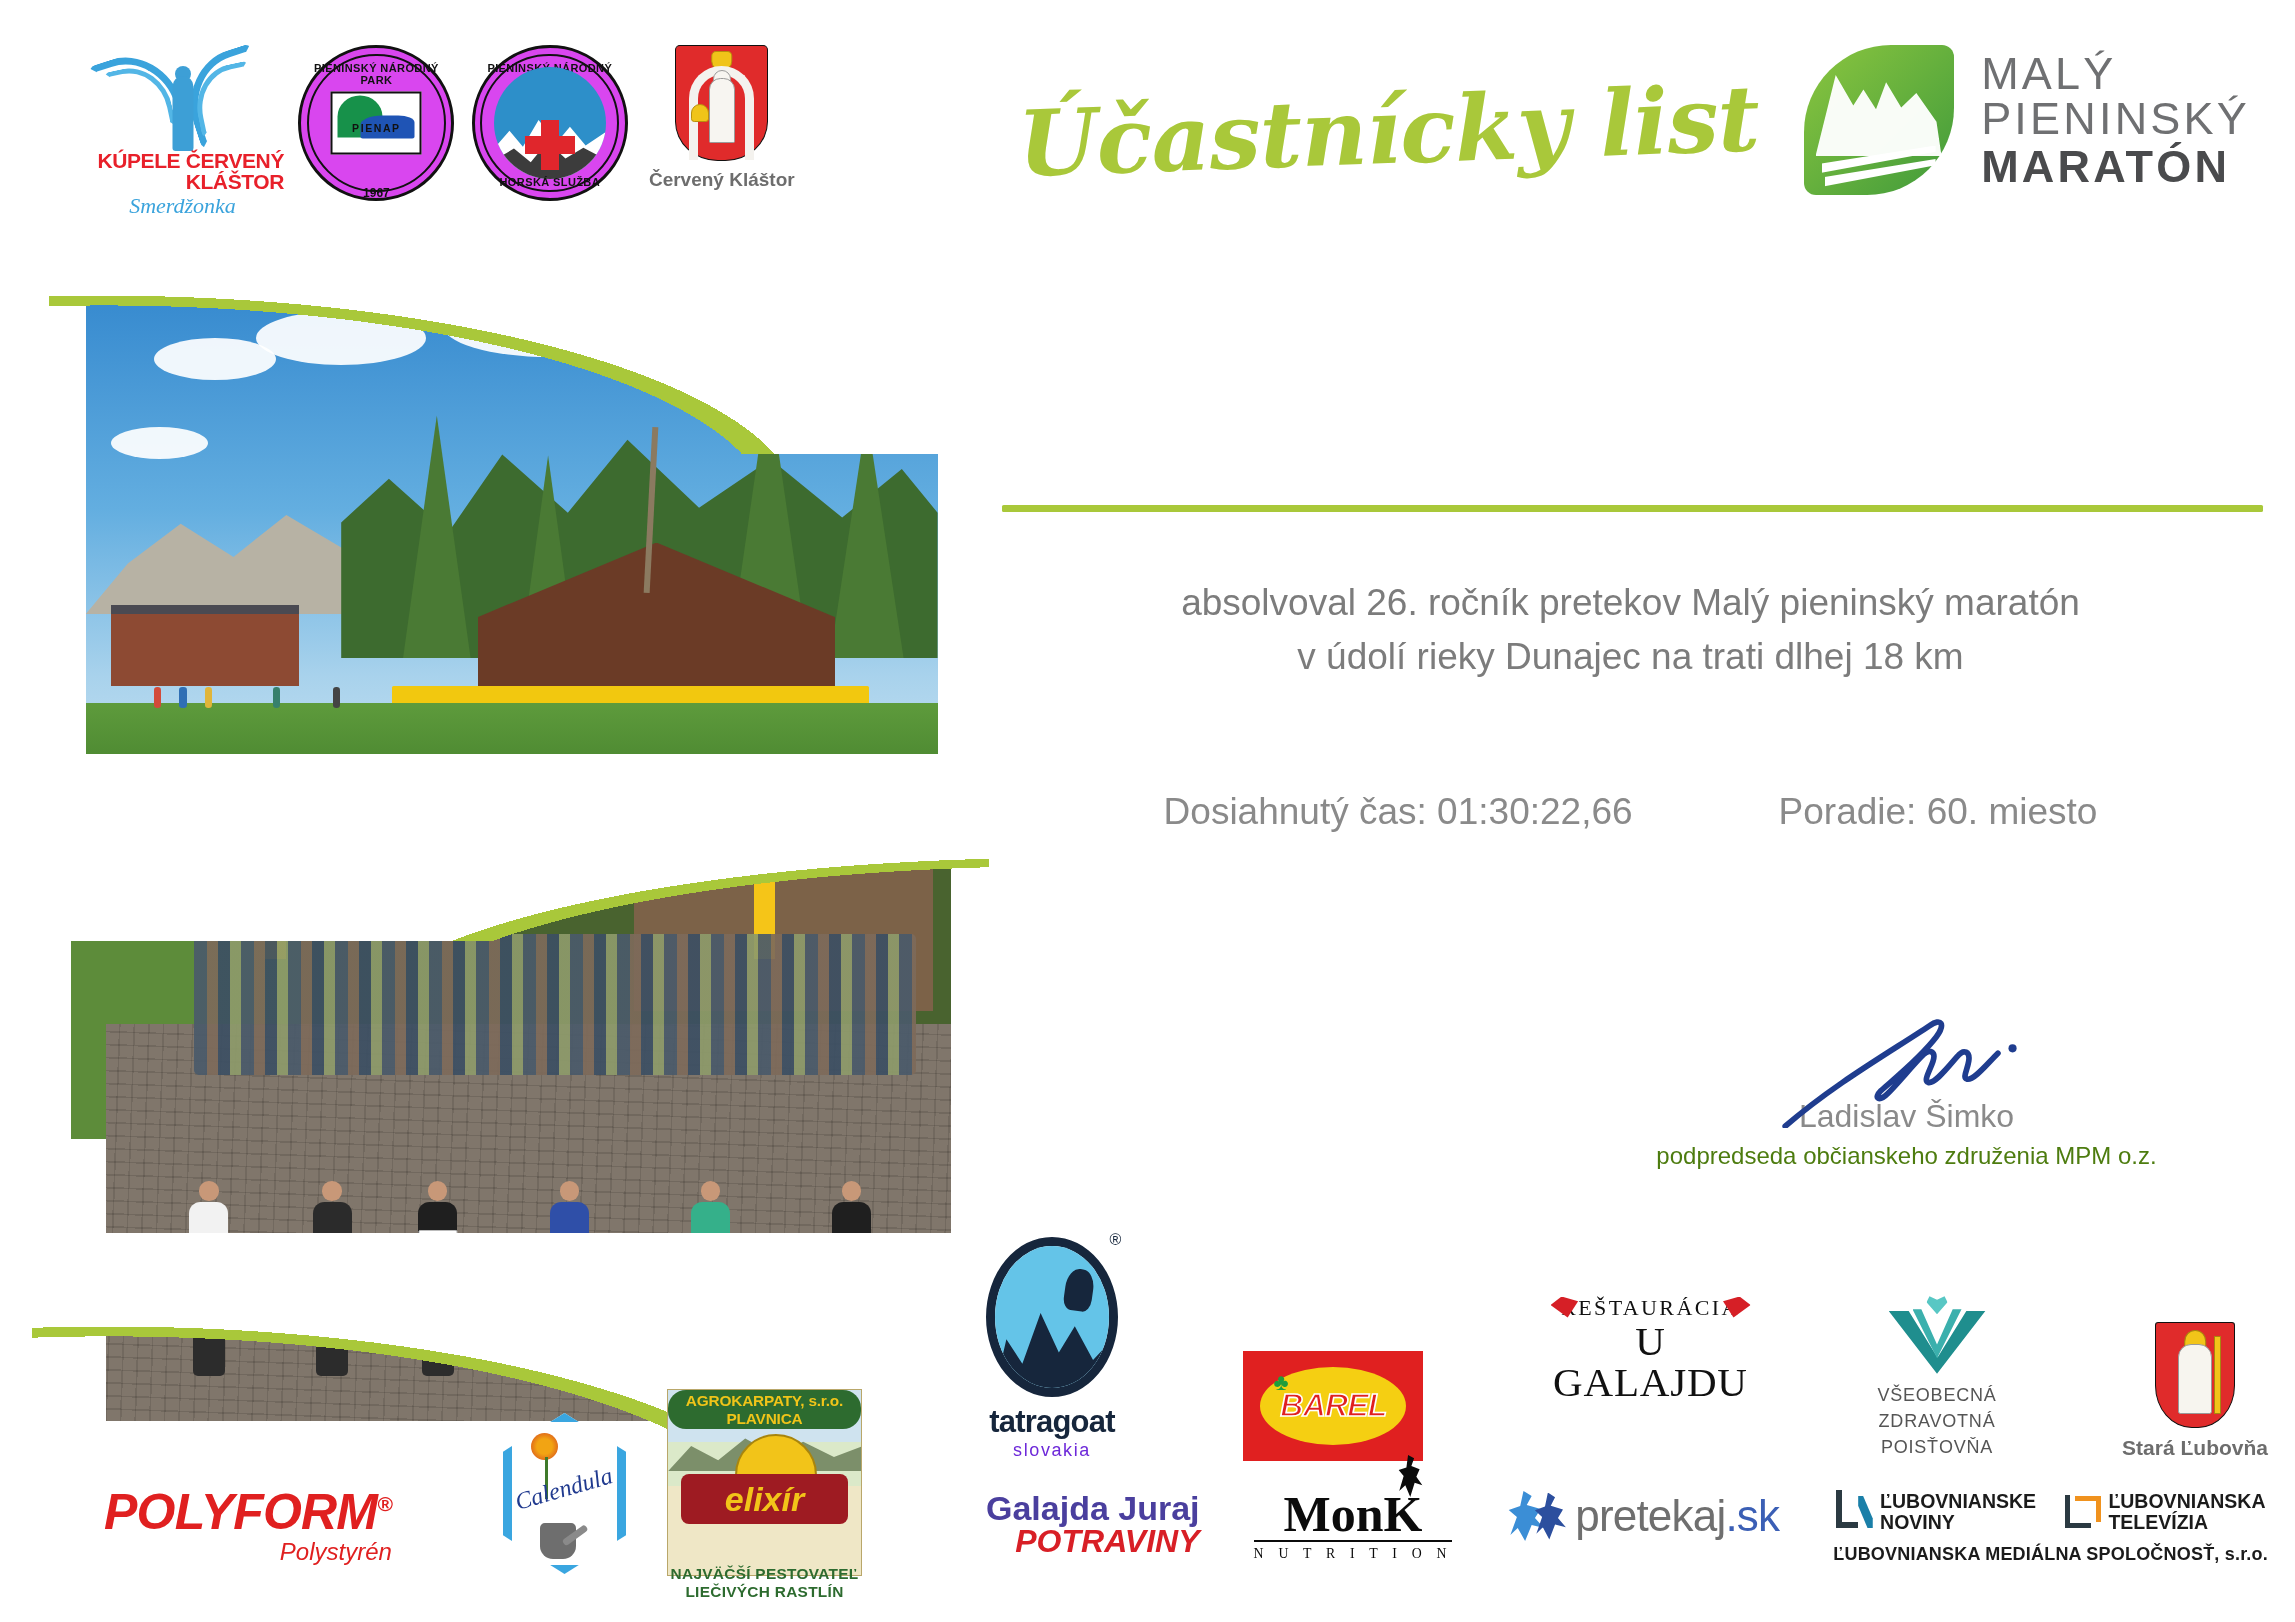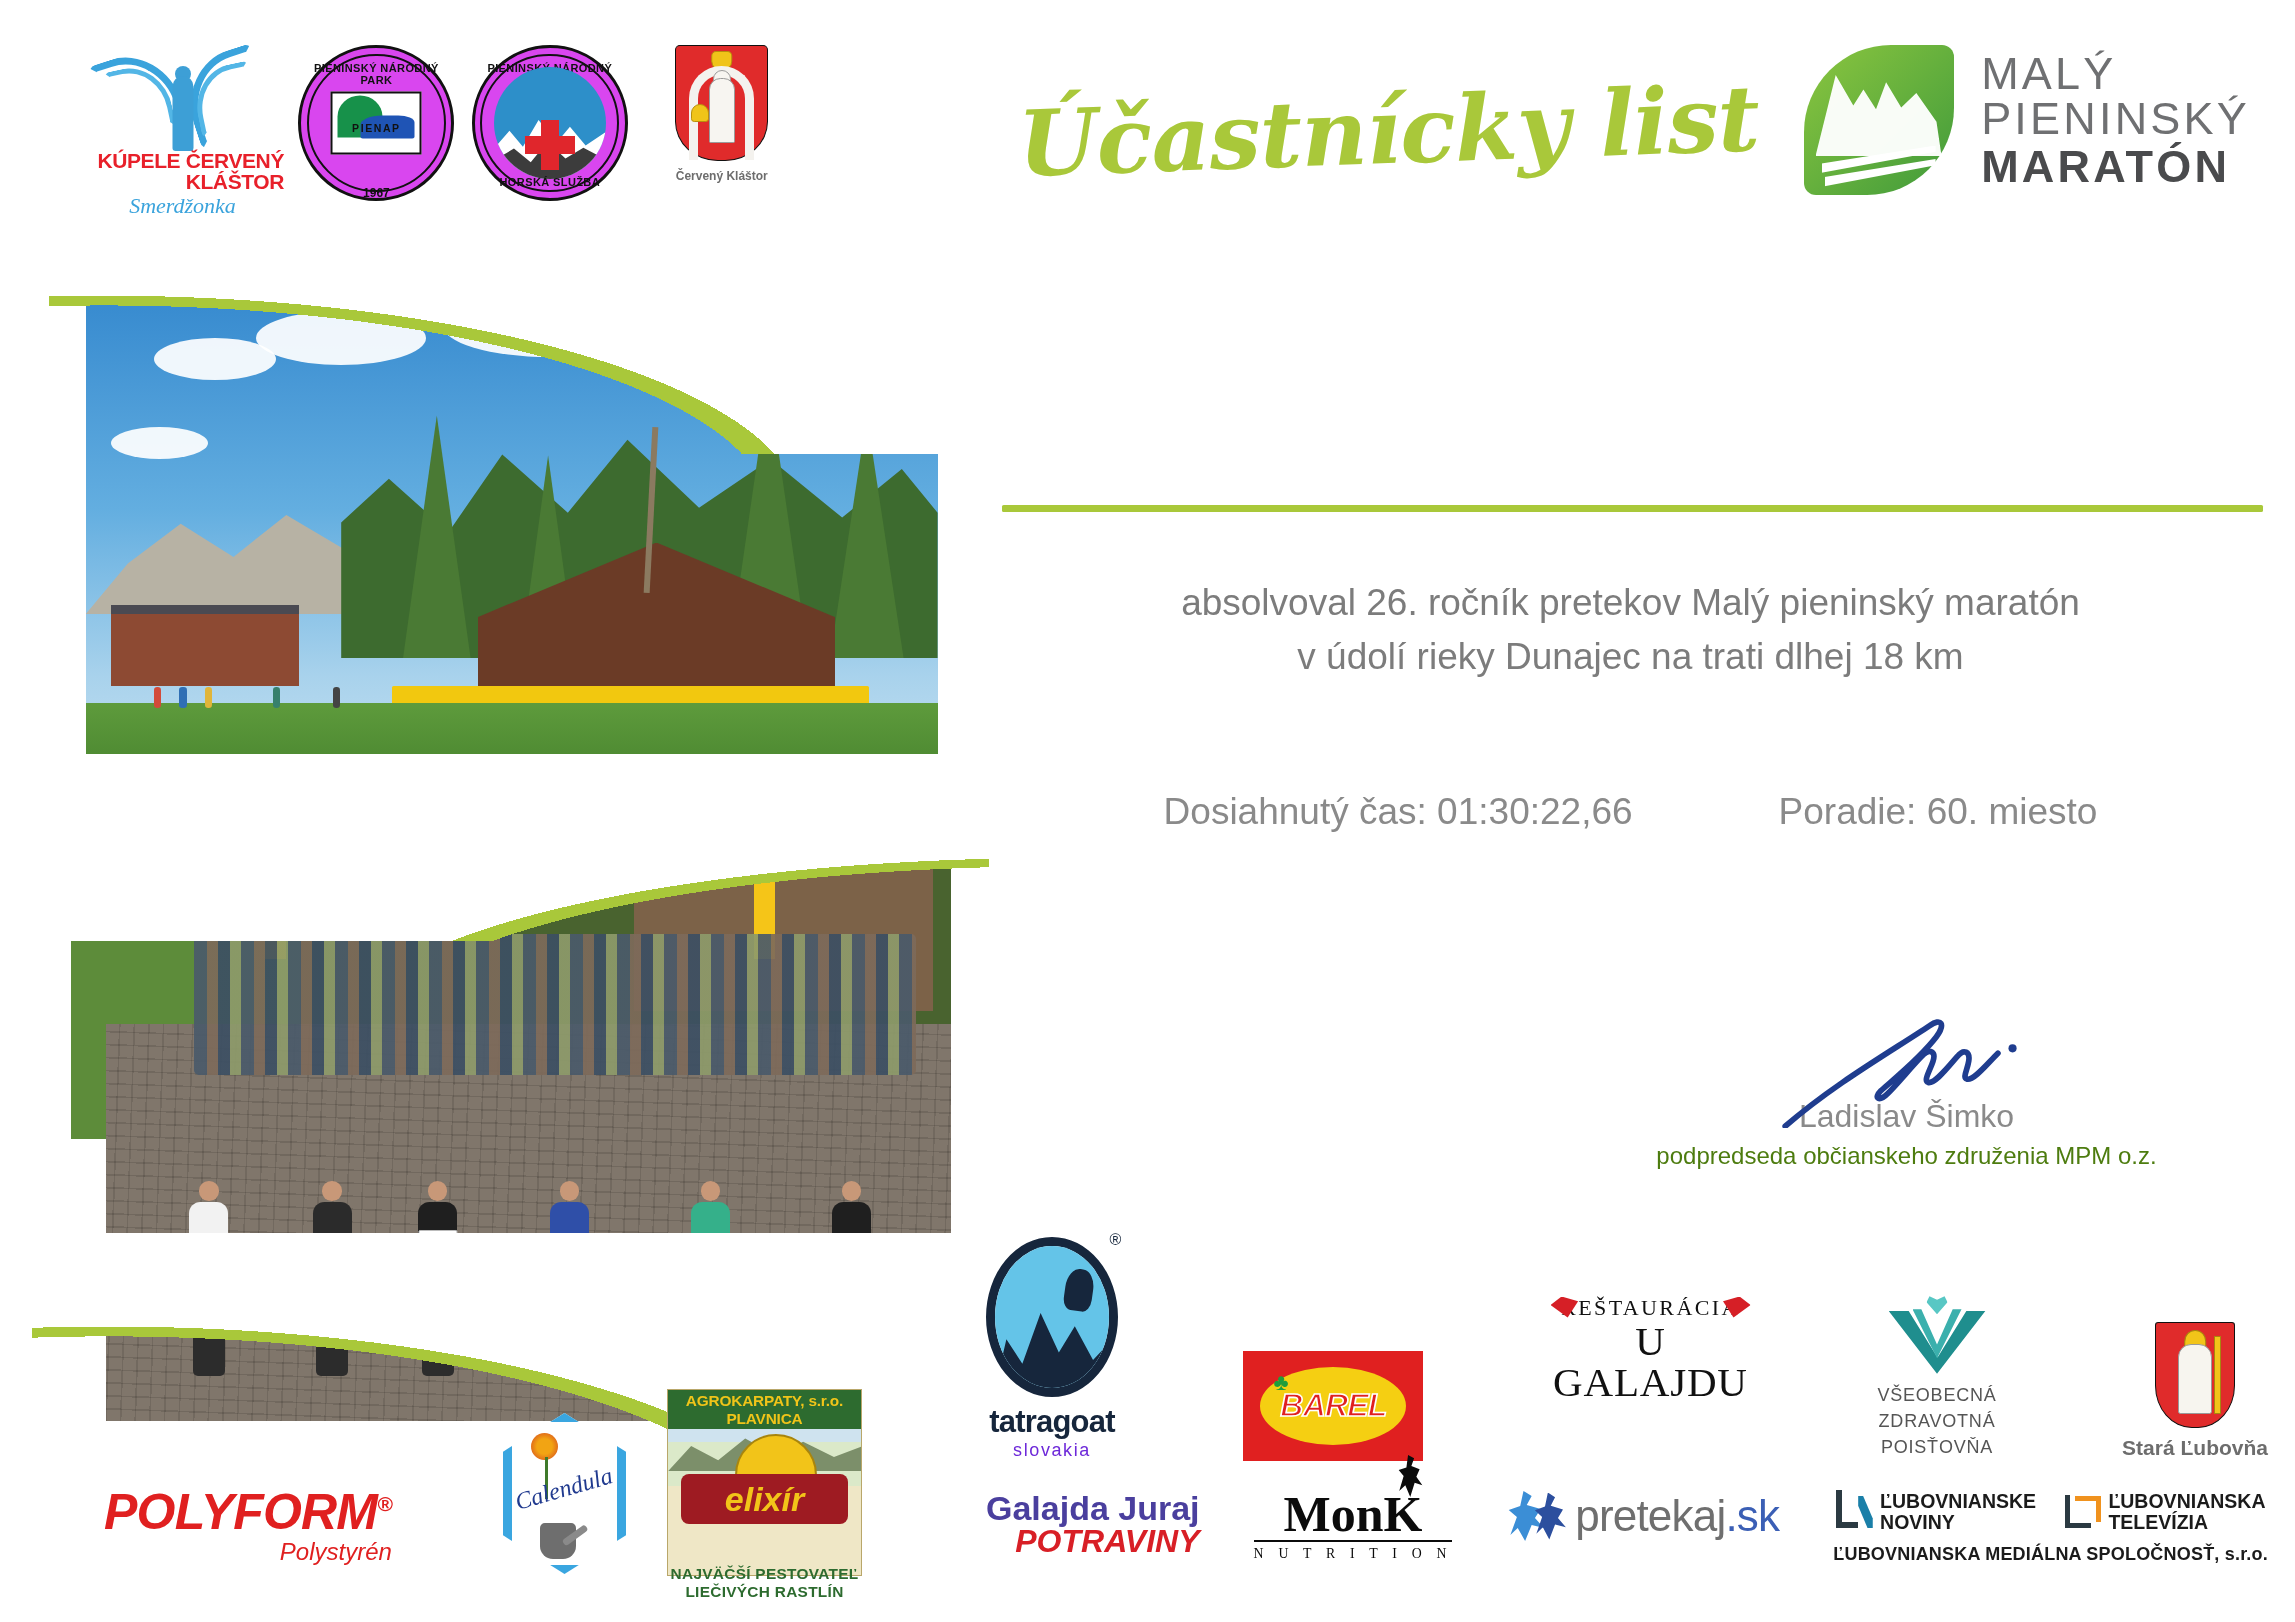--- a/index.html
+++ b/index.html
@@ -69,21 +69,21 @@
   .ck .arch{position:absolute;left:13px;top:19.5px;right:13px;bottom:0;border:9px solid #f4f2ee;
         border-bottom:none;border-radius:34px 34px 0 0;}
   .ck .monk{position:absolute;left:50%;top:32px;transform:translateX(-50%);
         width:24px;height:63px;background:#f7f5f1;border:1.2px solid #9b9b9b;border-radius:11.4px 11.4px 1.6px 1.6px;}
   .ck .monkhead{position:absolute;left:50%;top:24px;transform:translateX(-50%);
         width:16px;height:16px;border-radius:50%;background:#f7f5f1;border:1.2px solid #9b9b9b;}
   .ck .bell{position:absolute;left:14.6px;top:58px;width:16px;height:16px;background:#f0c419;
         border-radius:50% 50% 18% 18%;border:1.2px solid #b8900c;}
   .ck .crest{position:absolute;left:50%;top:4.9px;transform:translateX(-50%);width:19.5px;height:18px;
         background:#f0c419;border:1.2px solid #b8900c;border-radius:4.9px 4.9px 50% 50%;}
-  .ck .lbl{font-size:12px;font-weight:bold;color:#6d6d6d;margin-top:8px;}
+  .ck .lbl{font-size:19px;font-weight:bold;color:#6d6d6d;margin-top:8px;}
 
   
   .title{position:absolute;left:1018px;top:78px;width:746px;
         font-family:"DejaVu Serif",serif;font-style:italic;font-weight:bold;
         font-size:91px;color:#a9c83a;letter-spacing:-0.8px;transform:rotate(-2deg);
         white-space:nowrap;}
 
   
   .mpm{position:absolute;right:45px;top:45px;display:flex;align-items:center;gap:27.6px;}
   .mpm .leaf{width:150px;height:150px;position:relative;}
@@ -290,21 +290,21 @@
   .cal .word{position:absolute;left:11.4px;top:63px;width:97px;font-family:"Liberation Serif",serif;
         font-style:italic;font-size:24px;color:#203a8f;transform:rotate(-16deg);}
   .cal .mortar{position:absolute;left:37px;bottom:14.6px;width:36px;height:36px;background:#6e6e6e;
         border-radius:4.9px 4.9px 13px 13px;}
   .cal .pestle{position:absolute;left:58px;bottom:36px;width:27.6px;height:6.5px;background:#8a8a8a;
         transform:rotate(-36deg);border-radius:3.2px;}
   .elx{position:absolute;left:667px;top:1389px;width:193px;height:185px;
         background:linear-gradient(#cfe3ef 0 28%,#dbe9c9 28% 52%,#efe7c6 52% 100%);
         border:1.6px solid #b9a76a;}
   .elx .t{font-size:15.4px;font-weight:bold;color:#f0c419;text-align:center;
-        background:#2d6b2f;padding:1.6px 0;letter-spacing:-0.2px;}
+        background:#2d6b2f;padding:1.6px 0;letter-spacing:-0.2px;border-radius:18px;}
   .elx .mtn{height:42px;background:#7c8f6a;clip-path:polygon(0 100%,12% 40%,26% 74%,40% 22%,56% 62%,70% 30%,86% 66%,100% 42%,100% 100%);}
   .elx .seal{position:absolute;left:50%;top:44px;transform:translateX(-50%);width:78px;height:78px;
         border-radius:50%;background:#f2c419;border:2.4px solid #a8850e;}
   .elx .ribbon{position:absolute;left:13px;top:84px;width:167px;height:50px;background:#9e1b22;
         border-radius:8px;display:flex;align-items:center;justify-content:center;}
   .elx .ribbon span{font-size:34px;font-style:italic;font-weight:bold;color:#f2c419;}
   .elx .b1,.elx .b2{font-size:15.4px;font-weight:bold;color:#2d6b2f;text-align:center;letter-spacing:0.3px;}
   .elx .b1{margin-top:94px;}
 </style>
 </head>

